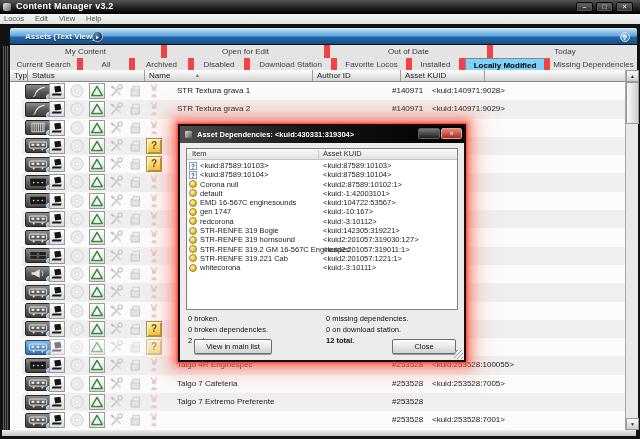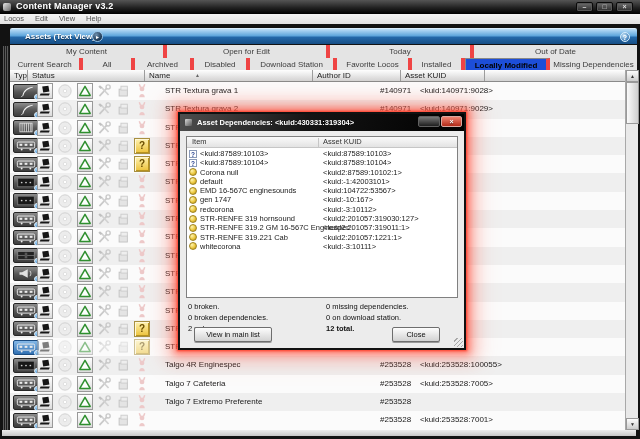--- a/index.html
+++ b/index.html
@@ -36,34 +36,34 @@
   .bb-play { left:82px; top:2px; width:11px; height:11px; border-radius:50%;
     background:radial-gradient(circle at 35% 30%,#6d8fae,#142e48 75%);
     border:1px solid #9ac4e6; color:#fff; font-size:6px; line-height:10px; text-align:center; }
   .bb-help { left:610px; top:3px; width:10px; height:10px; border-radius:50%;
     background:radial-gradient(circle at 35% 30%,#c2e2f8,#3a7ab6 75%);
     border:1px solid #d9edfb; color:#fff; font-size:7px; font-weight:bold; line-height:9px; text-align:center; }
 
   
   .tabstrip { left:10px; width:627px; height:13px; display:flex; background:#e4e4e4; }
   .tabs-top { top:21px; } .tabs-bottom { top:34px; }
-  .tab { border-right:4px solid #ef4444; font-size:8px; color:#3c3c3c; text-align:center;
+  .tab { border-right:6px solid #ef4444; font-size:8px; color:#3c3c3c; text-align:center;
     line-height:13px; white-space:nowrap; overflow:hidden; }
   .tab:last-child { border-right:none; }
-  .tab.active { background:#1d4ed8; color:#000; font-weight:bold; border-left:1px solid #888;
+  .tab.active { background:#7dd3fc; color:#000; font-weight:bold; border-left:1px solid #888;
     border-top:1px solid #888; }
 
   
   .theader { left:10px; top:46px; width:615px; height:12px; display:flex;
     background:linear-gradient(#fefefe,#d3d3d3); border-bottom:1px solid #8a8a8a; }
   .hcell { border-right:1px solid #9c9c9c; font-size:8px; color:#222; line-height:11px;
     padding-left:4px; white-space:nowrap; overflow:hidden; position:relative; }
   .sort-arrow { position:absolute; left:50px; top:0; font-size:5px; color:#666; line-height:11px; }
   .tbody { left:10px; top:58px; width:615px; height:348px; overflow:hidden; background:#fbfbfb; }
-  .row { position:relative; height:18.3px; }
+  .row { position:relative; height:18.3px;margin-left:12px; }
   .row.even { background:#fbfbfb; } .row.odd { background:#efefef; }
   .rcell { position:absolute; top:0; font-size:8px; color:#1a1a1a; line-height:18px; white-space:nowrap; }
   .c-name { left:155px; } .c-author { left:370px; } .c-kuid { left:410px; }
 
   .ticon { position:absolute; left:3px; top:1.5px; width:26px; height:15px; border-radius:2px;
     background:linear-gradient(#8d8d8d,#565656 55%,#3e3e3e); border:1px solid #262626; }
   .ticon svg { position:absolute; left:0; top:0; width:100%; height:100%; }
   .row.selected .ticon { background:linear-gradient(#85b9e8,#2f6fb2 60%,#1d55910); background:linear-gradient(#85b9e8,#2f6fb2); border-color:#1a4c82; }
   .badge { position:absolute; right:-2px; bottom:-2px; width:6px; height:6px; border-radius:50%;
     background:radial-gradient(circle at 30% 30%,#a8d8f8,#1e6fc0); border:1px solid #e6f3fd; }
@@ -78,21 +78,21 @@
 
   
   .vscroll { left:625px; top:46px; width:13px; height:360px; background:#e9e9e9; border-left:1px solid #a8a8a8; }
   .sbtn { position:absolute; left:0; width:13px; height:12px; background:linear-gradient(#fdfdfd,#cdcdcd);
     border:1px solid #999; font-size:5px; line-height:10px; text-align:center; color:#333; }
   .sthumb { position:absolute; left:0; top:12px; width:13px; height:42px;
     background:linear-gradient(90deg,#fafafa,#cfcfcf); border:1px solid #999; }
   .bottomstrip { left:2px; top:406px; width:634px; height:6px; background:linear-gradient(#ececec,#c6c6c6); }
 
   
-  .dlg { left:178px; top:112px; width:288px; height:238px; z-index:20;
+  .dlg { left:178px; top:124px; width:288px; height:238px; z-index:20;
     background:#ececec; border:2px solid #111;
     box-shadow:0 0 2px 1px rgba(255,60,40,.95), 0 0 7px 4px rgba(255,80,60,.6),
                0 0 14px 9px rgba(255,95,75,.33), 0 0 22px 14px rgba(255,110,90,.14); }
   .dlg-title { left:0; top:0; width:284px; height:17px;
     background:linear-gradient(100deg,#4e4e4e 0%,#141414 45%,#000 100%); }
   .dlg-icon { left:5px; top:5px; width:7px; height:7px; border-radius:1px;
     background:linear-gradient(135deg,#d8d8d8,#555); }
   .dlg-title-text { left:17px; top:0; font-size:7.5px; font-weight:bold; color:#fff; line-height:17px; white-space:nowrap; }
   .dlg-darkbtn { left:238px; top:2px; width:22px; height:11px; border:1px solid #606060; border-radius:2px;
     background:linear-gradient(#787878,#1e1e1e); }
@@ -143,22 +143,22 @@
 
   <div class="abs bluebar">
     <div class="abs bb-title">Assets (Text View)</div>
     <div class="abs bb-play">▸</div>
     <div class="abs bb-help">?</div>
   </div>
 
   <div class="abs tabstrip tabs-top">
       <div class="tab" style="width: 157px;">My Content</div>
       <div class="tab" style="width: 163px;">Open for Edit</div>
+      <div class="tab" style="width: 163px;">Out of Date</div>
       <div class="tab" style="width: 144px;">Today</div>
-      <div class="tab" style="width: 163px;">Out of Date</div>
     </div>
   <div class="abs tabstrip tabs-bottom">
       <div class="tab" style="width: 73px;">Current Search</div>
       <div class="tab" style="width: 52px;">All</div>
       <div class="tab" style="width: 59px;">Archived</div>
       <div class="tab" style="width: 56px;">Disabled</div>
       <div class="tab" style="width: 87px;">Download Station</div>
       <div class="tab" style="width: 75px;">Favorite Locos</div>
       <div class="tab" style="width: 53px;">Installed</div>
       <div class="tab active" style="width: 85px;">Locally Modified</div>
@@ -1209,20 +1209,25 @@
           <span class="dname">gen 1747</span>
           <span class="dkuid">&lt;kuid:-10:167&gt;</span>
         </div>
         <div class="ditem">
           <span class="dball"></span>
           <span class="dname">redcorona</span>
           <span class="dkuid">&lt;kuid:-3:10112&gt;</span>
         </div>
         <div class="ditem">
           <span class="dball"></span>
+          <span class="dname">STR-RENFE 319 Bogie</span>
+          <span class="dkuid">&lt;kuid:142305:319221&gt;</span>
+        </div>
+        <div class="ditem">
+          <span class="dball"></span>
           <span class="dname">STR-RENFE 319 hornsound</span>
           <span class="dkuid">&lt;kuid2:201057:319030:127&gt;</span>
         </div>
         <div class="ditem">
           <span class="dball"></span>
           <span class="dname">STR-RENFE 319.2 GM 16-567C Enginespec</span>
           <span class="dkuid">&lt;kuid2:201057:319011:1&gt;</span>
         </div>
         <div class="ditem">
           <span class="dball"></span>
@@ -1240,15 +1245,15 @@
   <div id="dlg-stats">
       <div class="stat" style="left: 8px; top: 188px; font-weight: normal;">0 broken.</div>
       <div class="stat" style="left: 8px; top: 199px; font-weight: normal;">0 broken dependencies.</div>
       <div class="stat" style="left: 8px; top: 210px; font-weight: normal;">2 unknown.</div>
       <div class="stat" style="left: 146px; top: 188px; font-weight: normal;">0 missing dependencies.</div>
       <div class="stat" style="left: 146px; top: 199px; font-weight: normal;">0 on download station.</div>
       <div class="stat" style="left: 146px; top: 210px; font-weight: bold;">12 total.</div>
     </div>
 
   <div class="dbtn" style="left:14px;top:213px;width:78px">View in main list</div>
-  <div class="dbtn" style="left:212px;top:213px;width:48px">Close</div>
+  <div class="dbtn" style="left:212px;top:213px;width:64px">Close</div>
   <div class="dgrip"></div>
 </div>
 
 </body></html>

